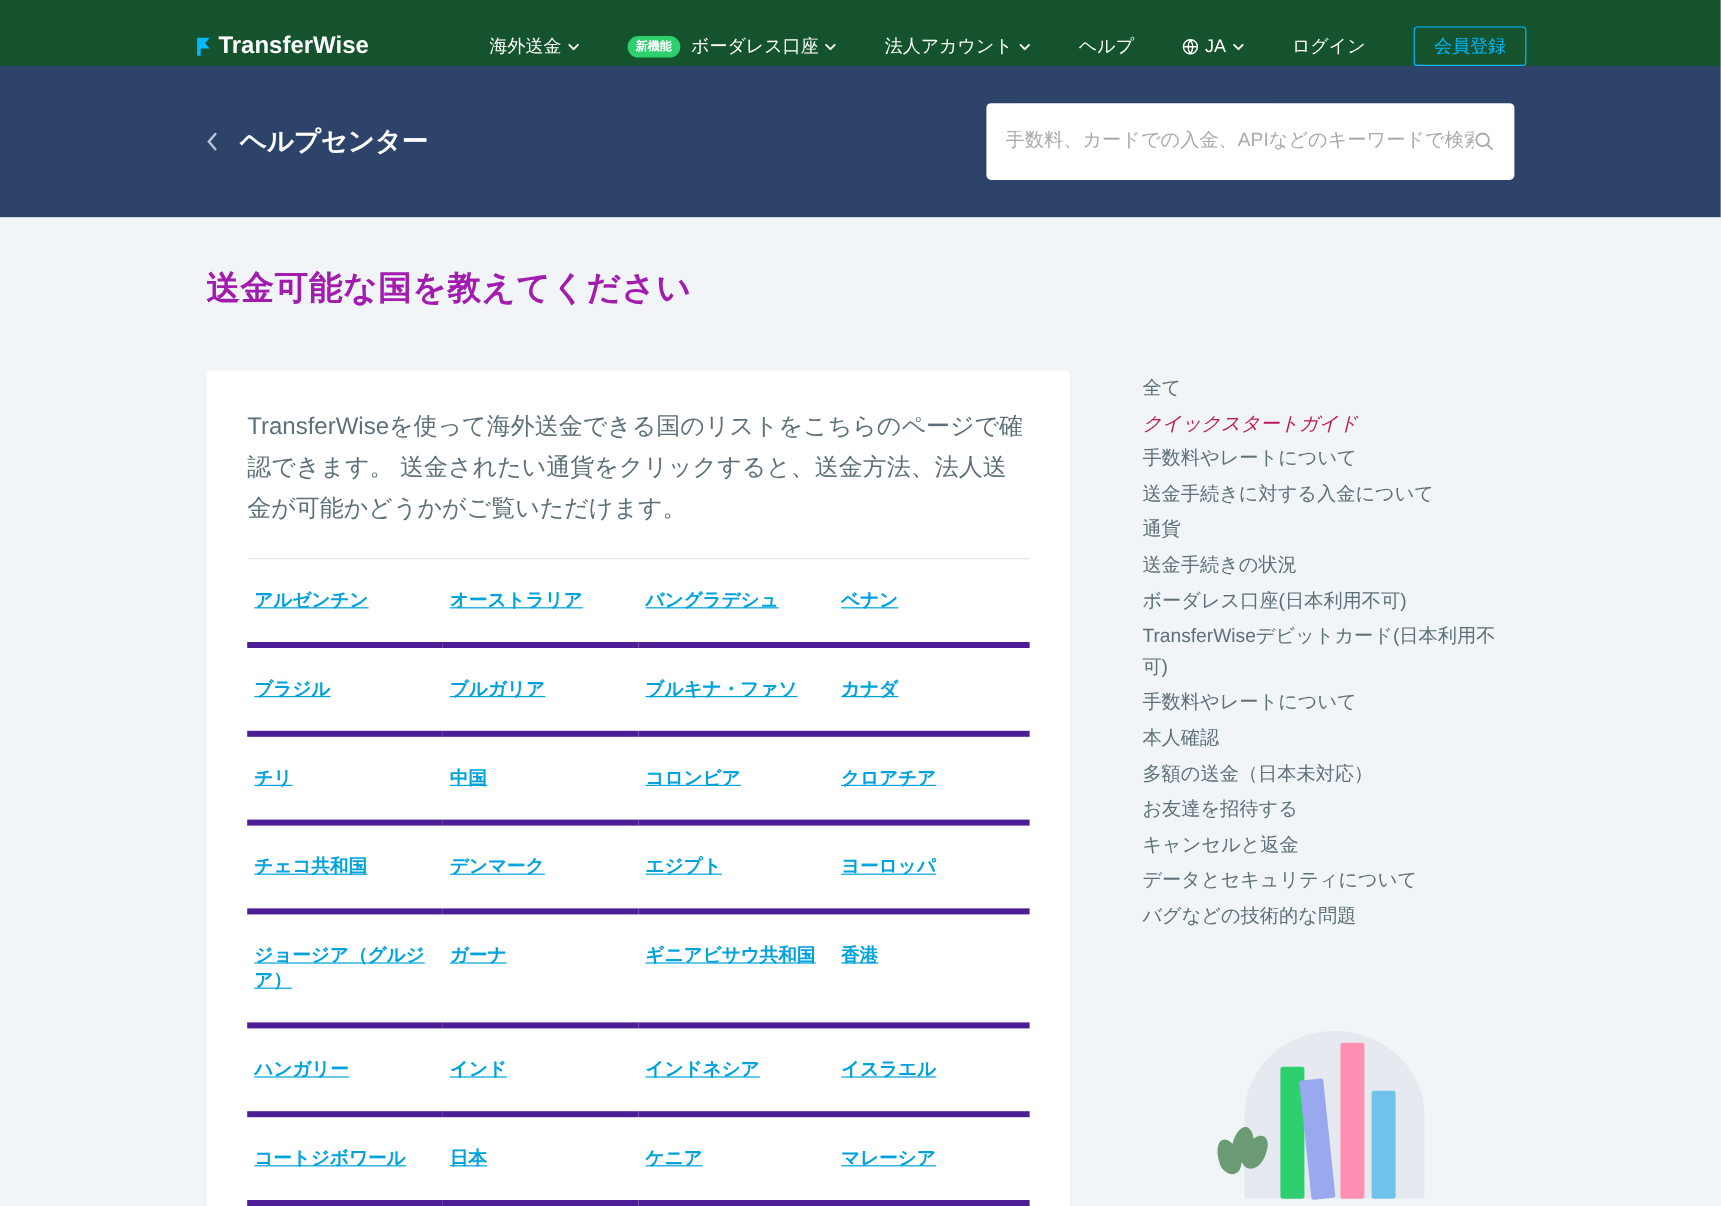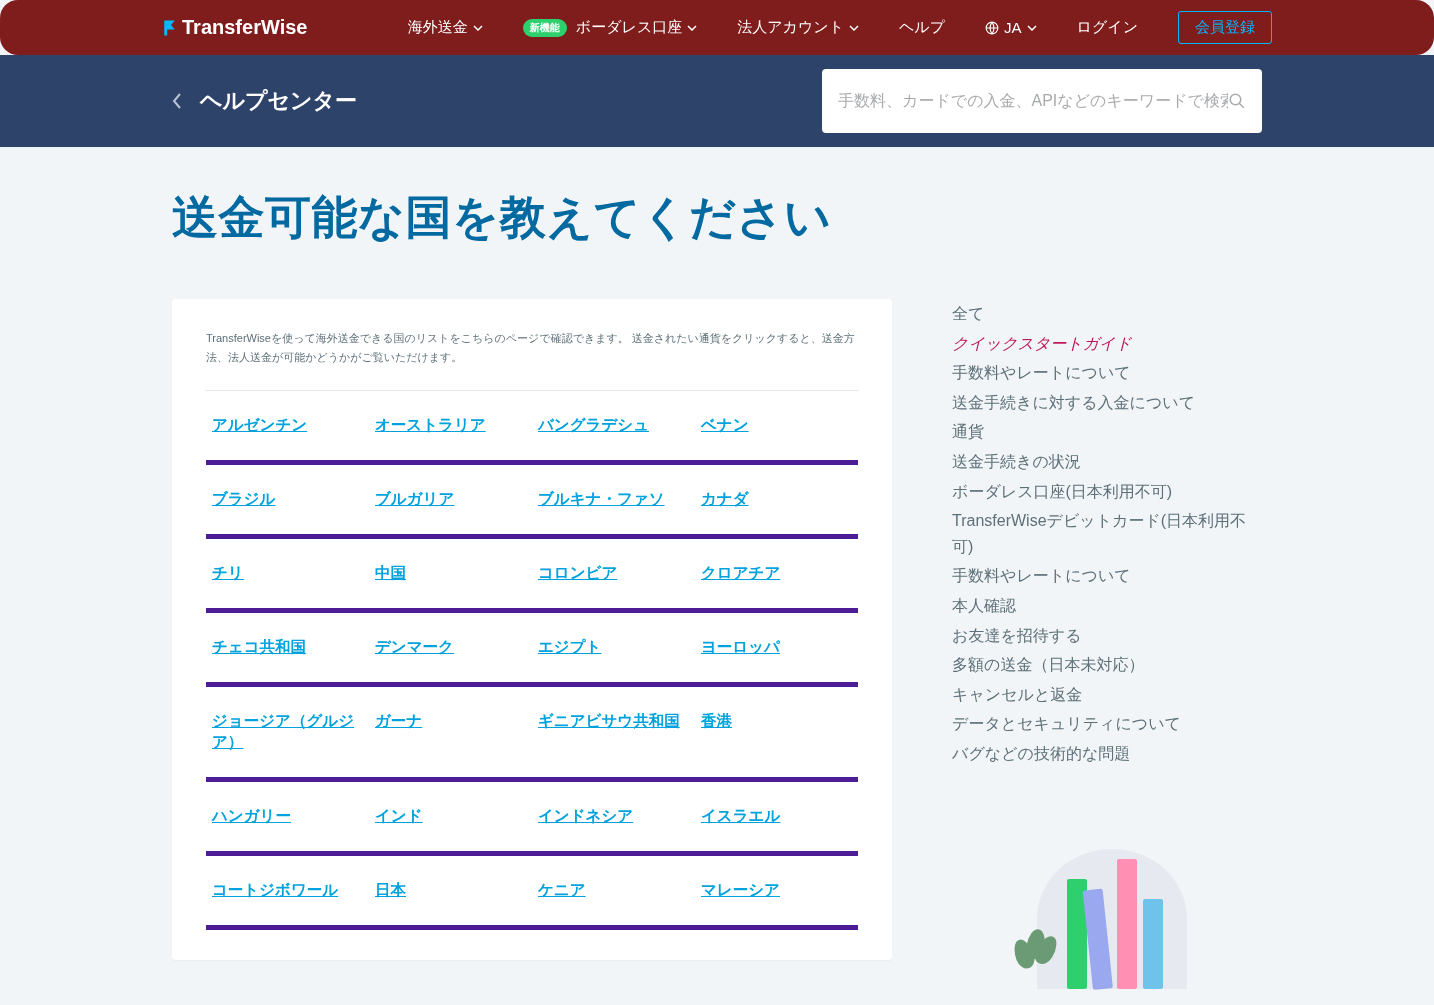--- a/index.html
+++ b/index.html
@@ -3,27 +3,26 @@
 <meta charset="utf-8">
 <style>
   * { box-sizing: border-box; margin: 0; padding: 0; }
   body {
     font-family: -apple-system, BlinkMacSystemFont, "Segoe UI", "Hiragino Sans", "Hiragino Kaku Gothic ProN", Meiryo, sans-serif;
     background: #f2f5f7;
     color: #37517e;
     font-size: 16px;
   }
   .topbar {
-    background: #7f1d1d;
+    background: #14532d;
     color: #fff;
     height: 55px;
     display: flex;
-    align-items: center;
+    align-items: flex-end;
     padding: 0 40px;
-    border-radius: 18px;
   }
   .container {
     max-width: 1110px;
     margin: 0 auto;
     width: 100%;
     display: flex;
     align-items: center;
     justify-content: space-between;
   }
   .logo {
@@ -49,21 +48,21 @@
     border: 1px solid #00b9ff;
     color: #00b9ff;
     padding: 6px 16px;
     border-radius: 3px;
     font-size: 15px;
     cursor: pointer;
   }
   .chevron { width: 10px; height: 6px; }
   .subbar {
     background: #2e4369;
-    padding: 14px 0;
+    padding: 31px 0;
   }
   .subbar-inner {
     max-width: 1110px;
     margin: 0 auto;
     display: flex;
     align-items: center;
     justify-content: space-between;
     padding: 0 10px;
   }
   .breadcrumb {
@@ -92,43 +91,43 @@
     color: #37517e;
   }
   .search-box input::placeholder { color: #a8aaac; }
   .search-icon { color: #a8aaac; }
   .page-wrap {
     max-width: 1110px;
     margin: 0 auto;
     padding: 40px 10px 80px;
   }
   .page-title {
-    font-size: 46px;
+    font-size: 28px;
     font-weight: 800;
-    color: #0369a1;
+    color: #a21caf;
     margin-bottom: 50px;
     letter-spacing: 0.5px;
   }
   .layout {
     display: flex;
     gap: 60px;
     align-items: flex-start;
   }
   .card {
     background: #fff;
     border-radius: 4px;
     padding: 30px 34px;
     flex: 0 0 720px;
     box-shadow: 0 1px 2px rgba(0,0,0,0.04);
   }
   .intro-text {
     color: #5d7079;
     line-height: 1.7;
     margin-bottom: 24px;
-    font-size: 11px;
+    font-size: 20px;
   }
   .intro-text a { color: #00a2dd; text-decoration: underline; font-weight: 600; }
   .country-table {
     width: 100%;
     margin-top: 10px;
     border-collapse: collapse;
   }
   .country-table tr { border-bottom: 5px solid #4c1d95; }
   .country-table tr:first-child { border-top: 1px solid #e2e6e9; }
   .country-table td {
@@ -315,22 +314,22 @@
           <div class="sidebar-item">全て</div>
           <div class="sidebar-item active">クイックスタートガイド</div>
           <div class="sidebar-item">手数料やレートについて</div>
           <div class="sidebar-item">送金手続きに対する入金について</div>
           <div class="sidebar-item">通貨</div>
           <div class="sidebar-item">送金手続きの状況</div>
           <div class="sidebar-item">ボーダレス口座(日本利用不可)</div>
           <div class="sidebar-item">TransferWiseデビットカード(日本利用不可)</div>
           <div class="sidebar-item">手数料やレートについて</div>
           <div class="sidebar-item">本人確認</div>
+          <div class="sidebar-item">多額の送金（日本未対応）</div>
           <div class="sidebar-item">お友達を招待する</div>
-          <div class="sidebar-item">多額の送金（日本未対応）</div>
           <div class="sidebar-item">キャンセルと返金</div>
           <div class="sidebar-item">データとセキュリティについて</div>
           <div class="sidebar-item">バグなどの技術的な問題</div>
         </div>
       <div class="illustration">
         <div class="illu-bg"></div>
         <div class="book b1"></div>
         <div class="book b2"></div>
         <div class="book b3"></div>
         <div class="book b4"></div>

